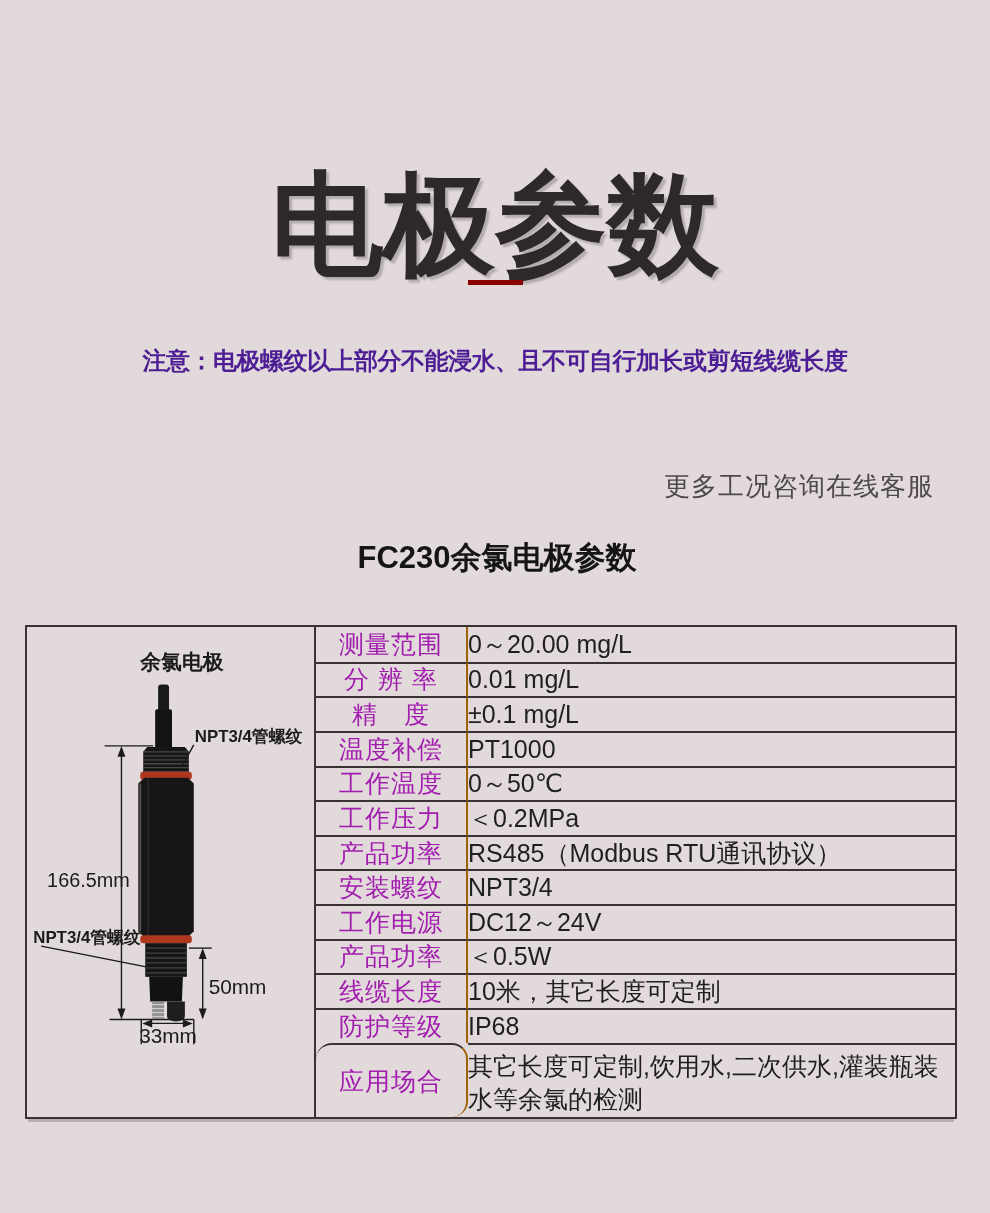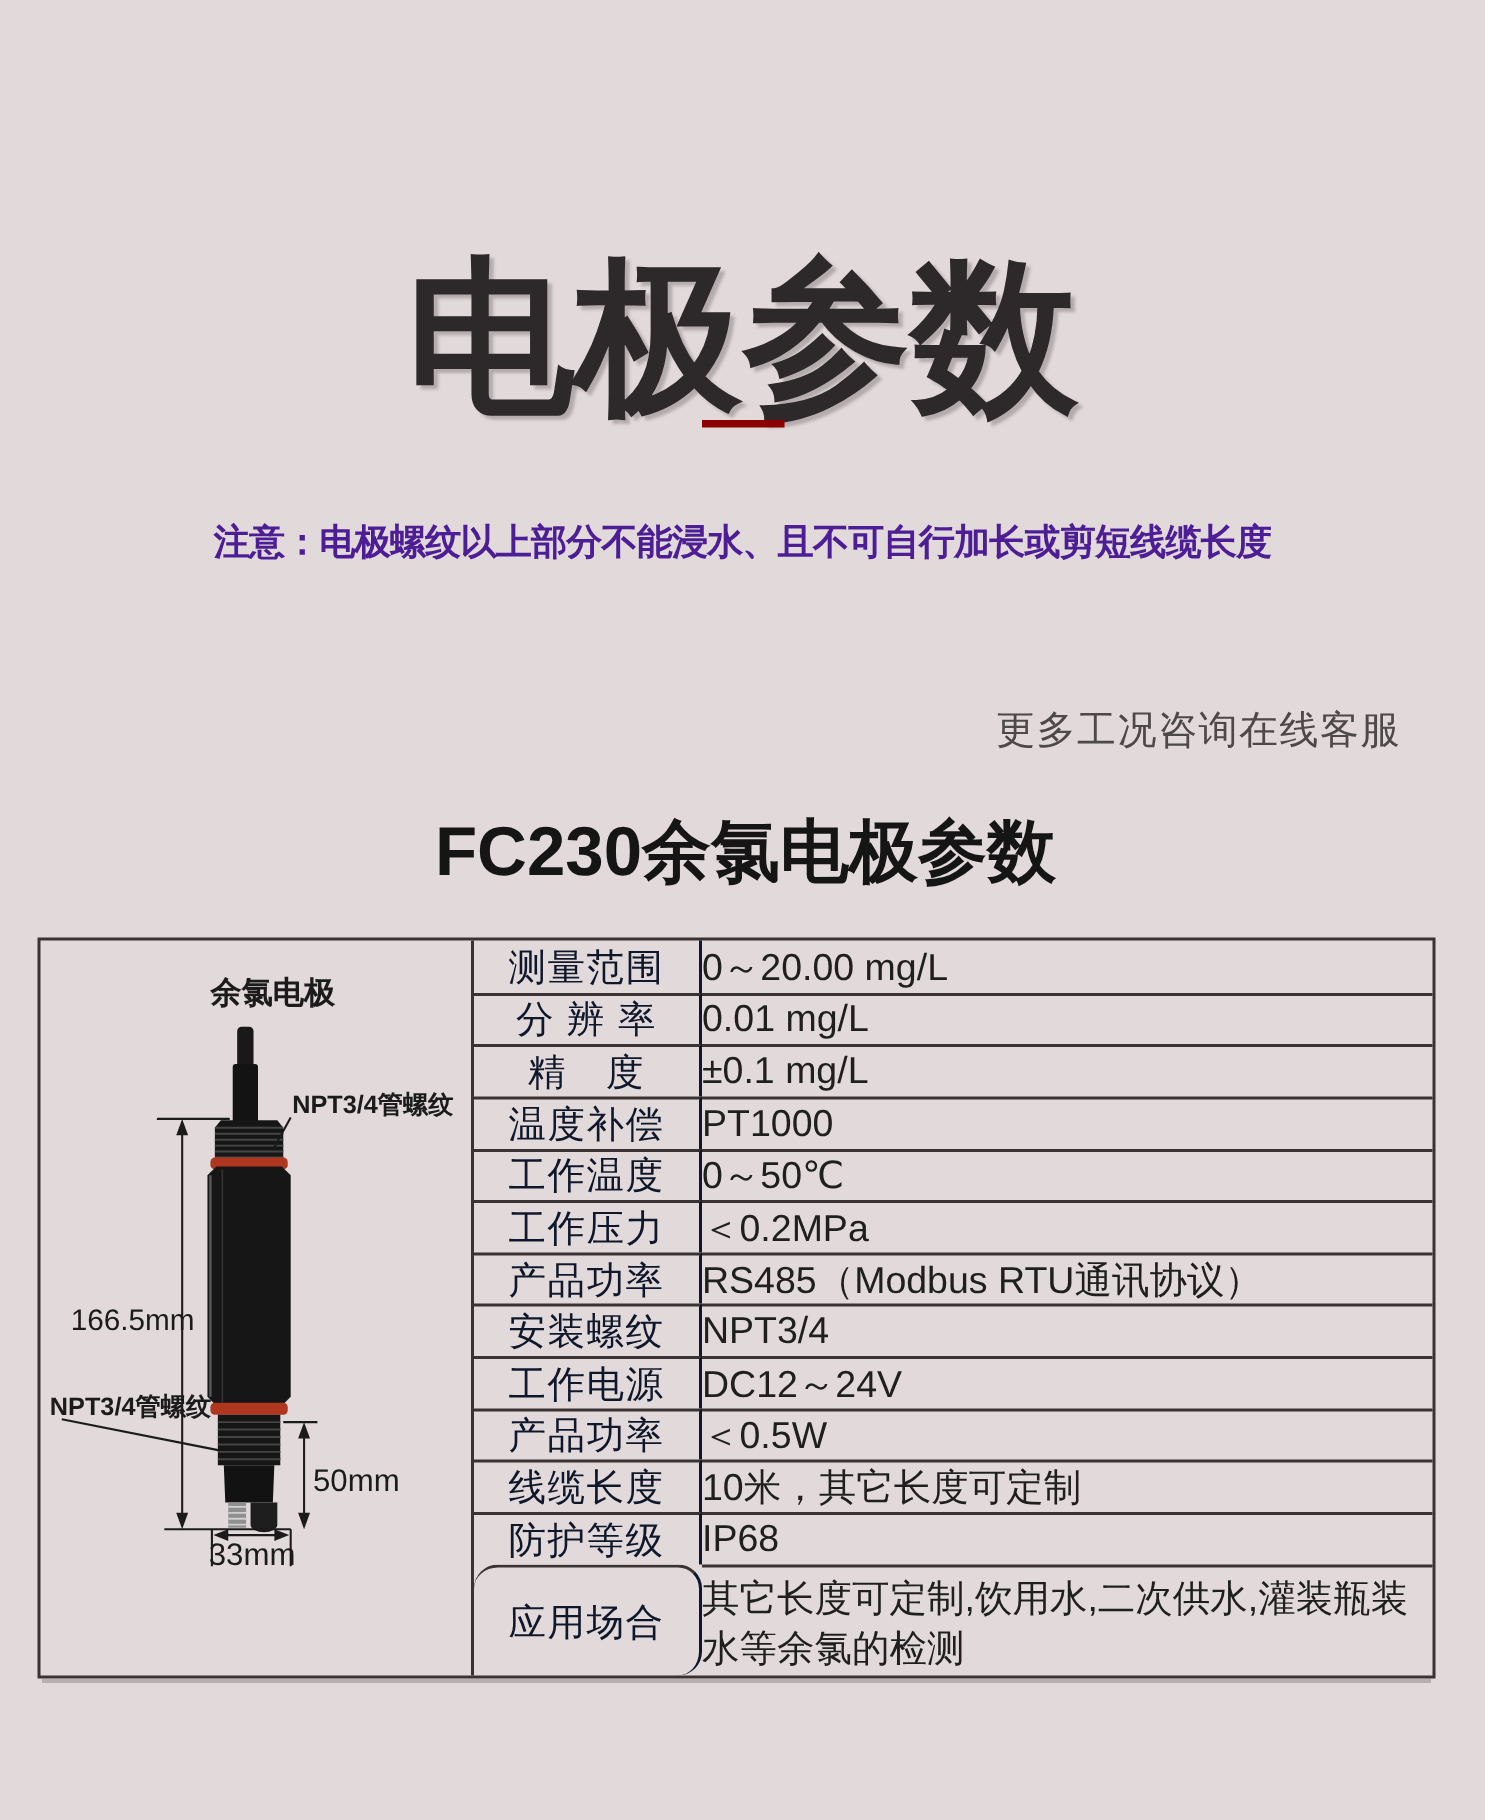--- a/index.html
+++ b/index.html
@@ -23,39 +23,39 @@
     position:absolute;left:0;right:0;top:345px;
     text-align:center;font-size:24px;font-weight:bold;
     color:#4c1d95;letter-spacing:-0.5px;
   }
   .service-text{
     position:absolute;right:56px;top:425px;
     font-size:26px;font-weight:400;color:#4d4849;letter-spacing:1px;margin-top:44px;
   }
   .section-title{
     position:absolute;left:0;right:40px;top:537px;
-    text-align:center;font-size:46px;font-weight:bold;color:#151515;margin-left:44px;
+    text-align:center;font-size:31px;font-weight:bold;color:#151515;margin-left:44px;
   }
   .spec-table{
     position:absolute;left:25px;top:625px;width:932px;height:494px;
     box-sizing:border-box;border:2px solid #3a3334;
     display:grid;
     grid-template-columns:289px 152px auto;
     grid-template-rows:repeat(12,1fr) 2.15fr;
     box-shadow:0 6px 0 -3px #b9aeb0;
   }
   .drawing-cell{
     grid-column:1;grid-row:1 / span 13;
     border-right:2px solid #3a3334;position:relative;
   }
   .drawing-cell svg{position:absolute;left:0;top:0;}
   .label-cell{
-    grid-column:2;border-right:2px solid #0f172a;
+    grid-column:2;border-right:2px solid #a16207;
     display:flex;align-items:center;justify-content:center;
-    font-size:25px;color:#0f172a;letter-spacing:1px;
+    font-size:25px;color:#a21caf;letter-spacing:1px;
     white-space:nowrap;overflow:hidden;
   }
   .value-cell{
     grid-column:3;display:flex;align-items:center;
     padding-right:8px;
     font-size:25px;color:#1f1f1f;
   }
   .row2 .label-cell,.row2 .value-cell{border-top:2px solid #3a3334;}
   .label-cell,.value-cell{min-height:0;}
   .last .label-cell{align-items:flex-start;padding-top:20px;border-radius:16px;}

